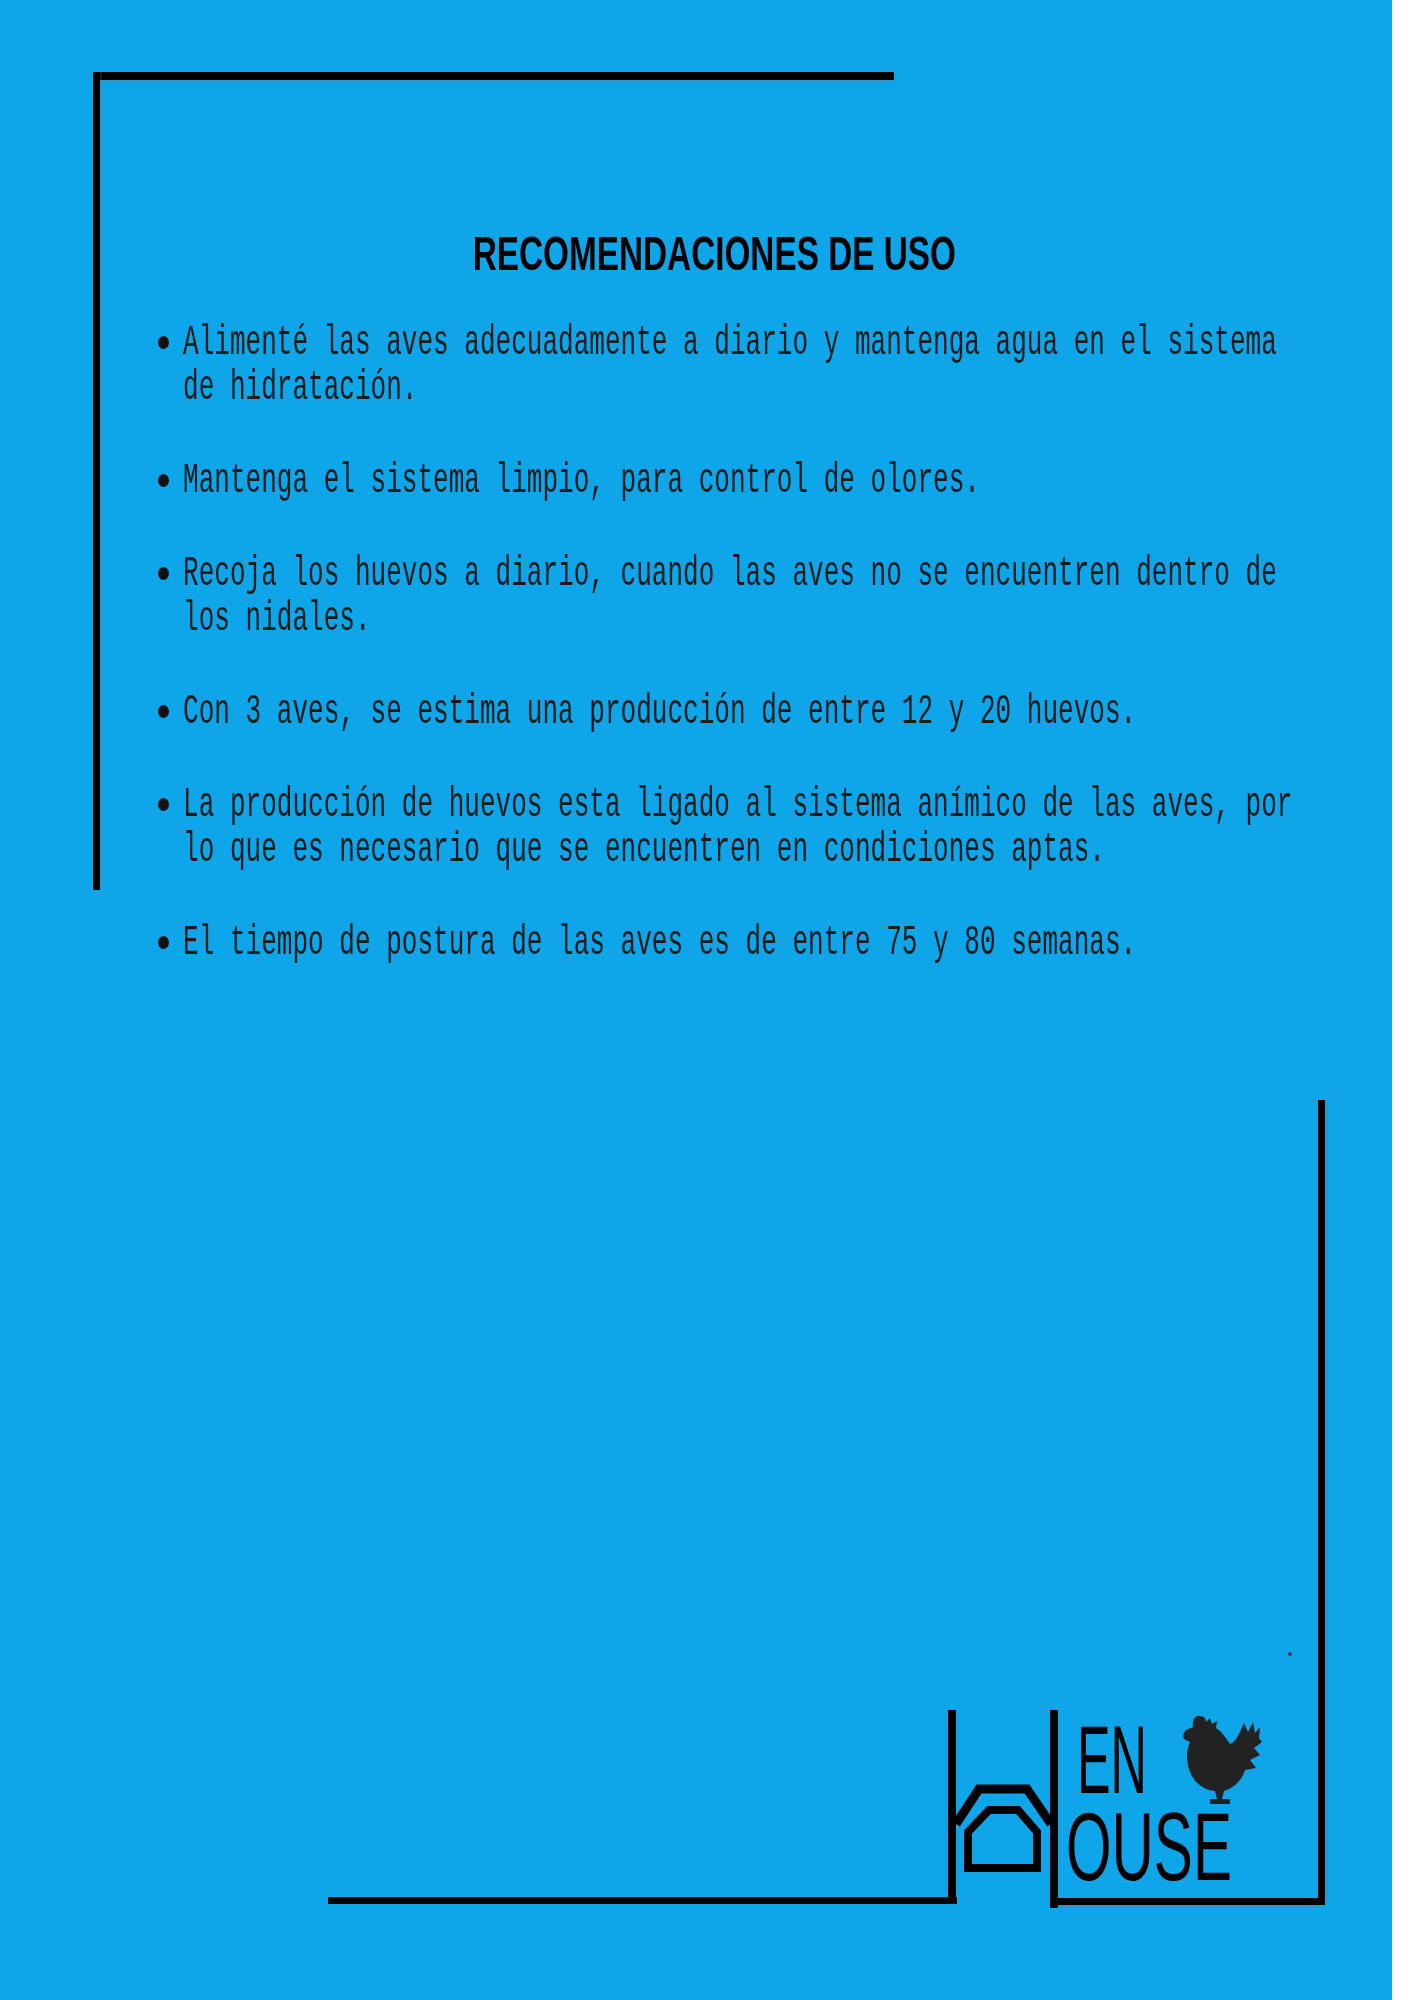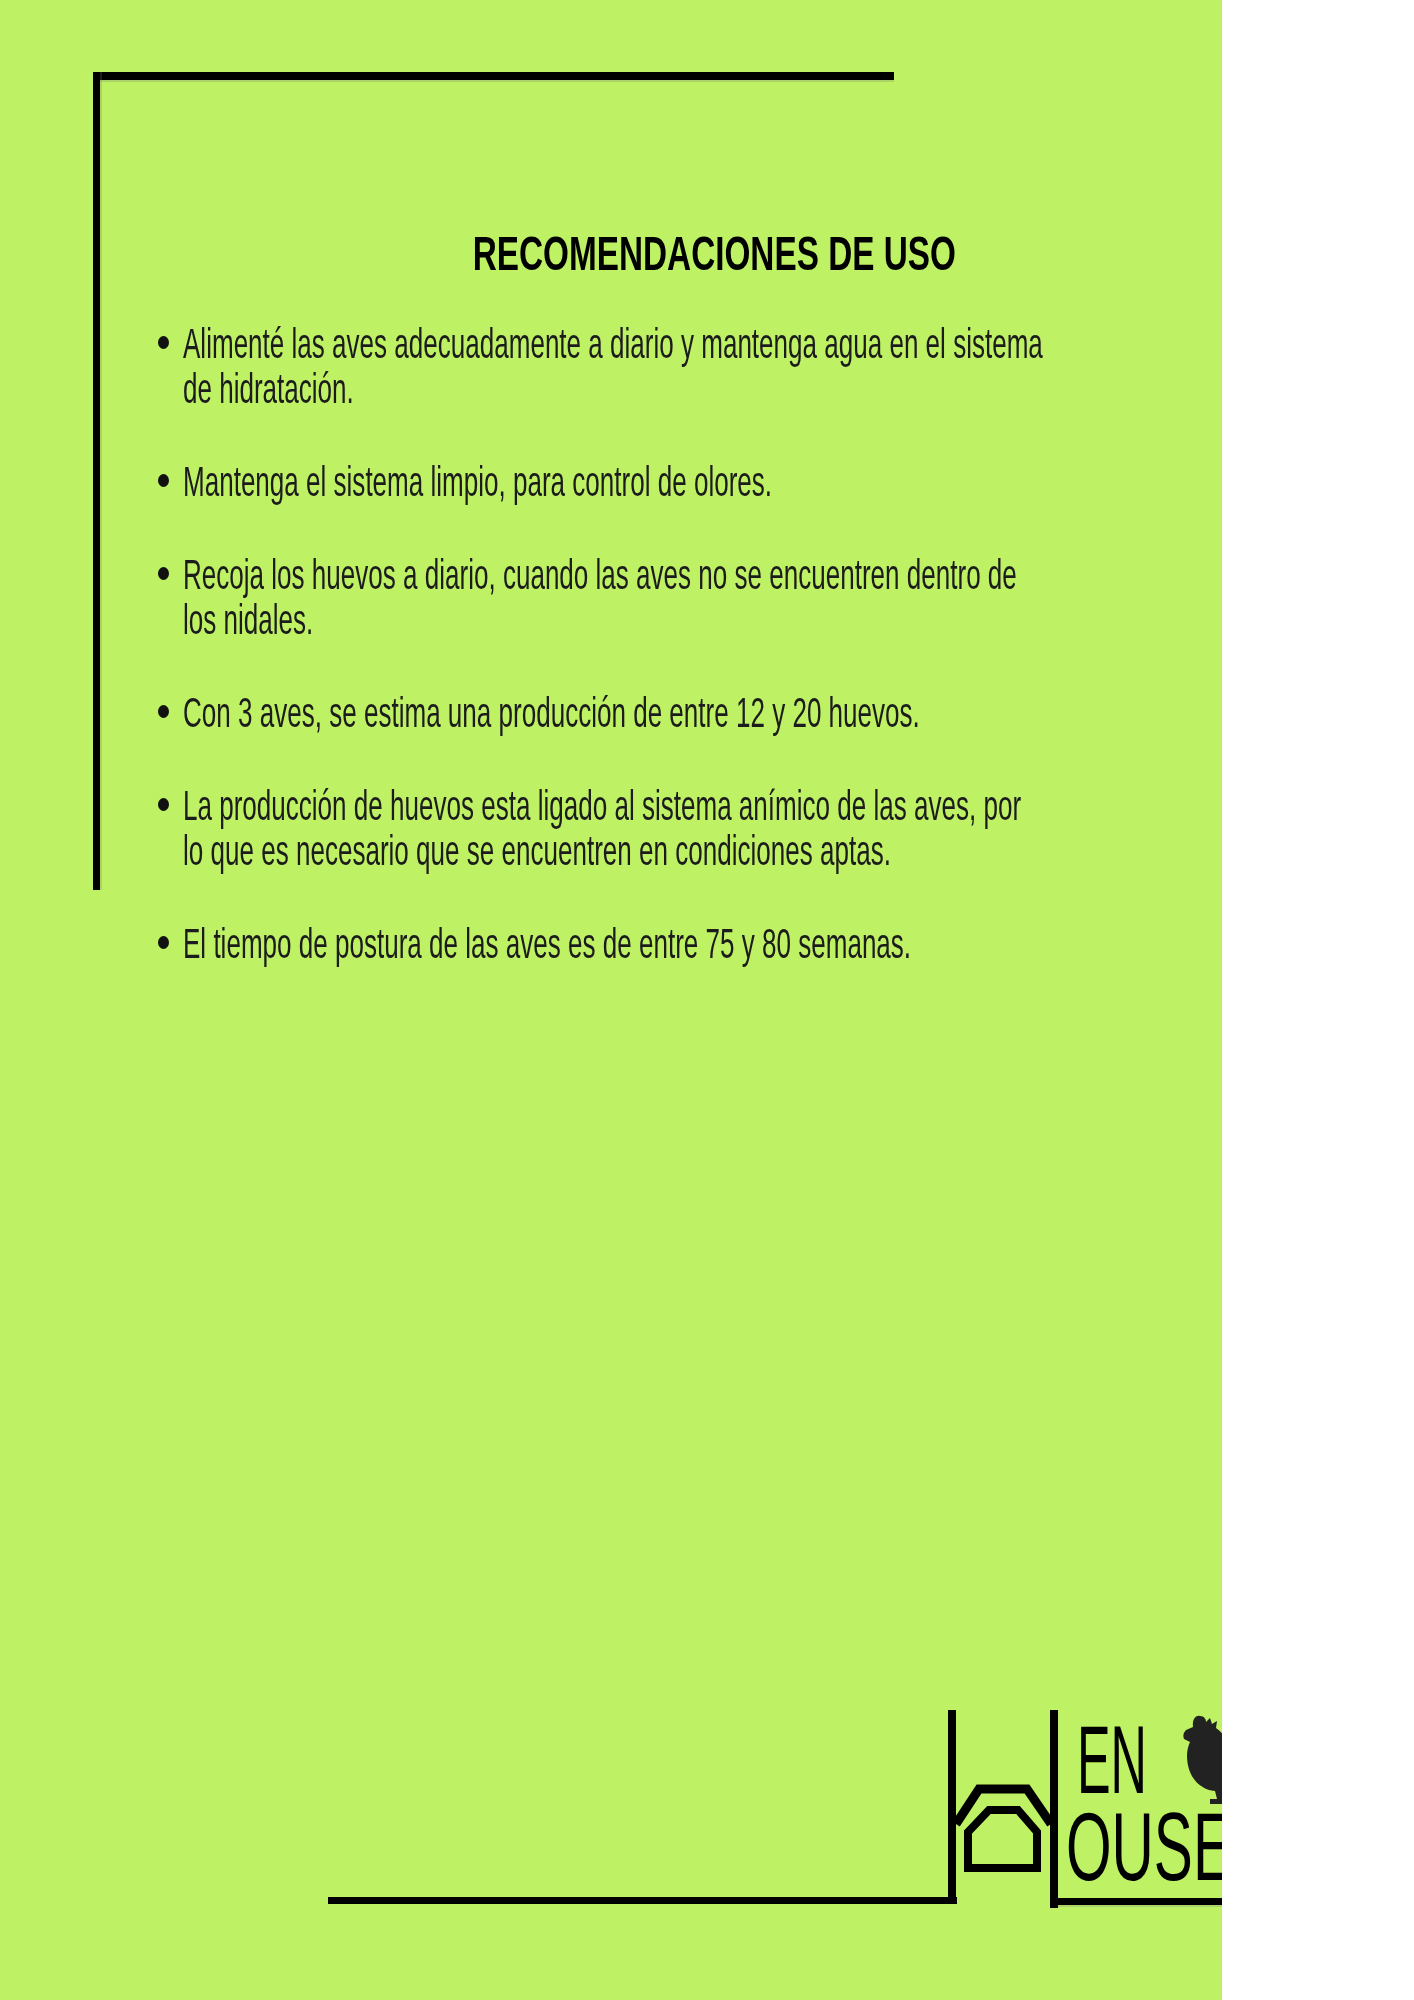--- a/index.html
+++ b/index.html
@@ -1,41 +1,41 @@
 <!DOCTYPE html>
 <html lang="es"><head>
 <meta charset="utf-8">
 <title>RECOMENDACIONES DE USO</title>
 <style>
   html,body{margin:0;padding:0;background:#ffffff;}
   .page{
     position:relative;
-    width:1222px;height:2000px;
-    background:#bef264;
+    width:1392px;height:2000px;
+    background:#0ea5e9;
     overflow:hidden;
     font-family:"Liberation Sans","DejaVu Sans",sans-serif;
   }
   
   .frame{position:absolute;background:#000;}
   .frame-top{left:93px;top:72px;width:801px;height:8px;box-shadow:0 2px 0 rgba(120,120,120,.25);}
   .frame-left{left:93px;top:72px;width:7px;height:818px;box-shadow:2px 0 0 rgba(120,120,120,.25);}
   .frame-right{left:1318px;top:1100px;width:7px;height:805px;box-shadow:2px 0 0 rgba(120,120,120,.25);}
   .frame-bottom-right{left:1053px;top:1898px;width:272px;height:7px;box-shadow:0 2px 0 rgba(120,120,120,.25);}
   
   .content{position:absolute;left:0;top:0;width:1414px;padding-top:229px;}
   .title-wrap{width:100%;text-align:center;}
   .doc-title{
     display:inline-block;
     font-size:49px;line-height:1;
     font-weight:bold;color:#000;
     letter-spacing:0px;white-space:nowrap;
     transform:scaleX(0.68);transform-origin:center;
     margin-left:14px;
   }
-  ul.recs{list-style:none;margin:43px 0 0 0;padding:0;}
+  ul.recs{list-style:none;margin:43px 0 0 0;padding:0;font-family:Liberation Mono, monospace;}
   ul.recs li{
     display:flex;align-items:flex-start;
     margin:0 0 48px 158px;
   }
   .bullet-dot{
     flex:none;width:11px;height:13px;border-radius:50%;
     background:#111;margin-top:15px;
   }
   .bullet-text{margin-left:14px;}
   .bullet-text .ln{

